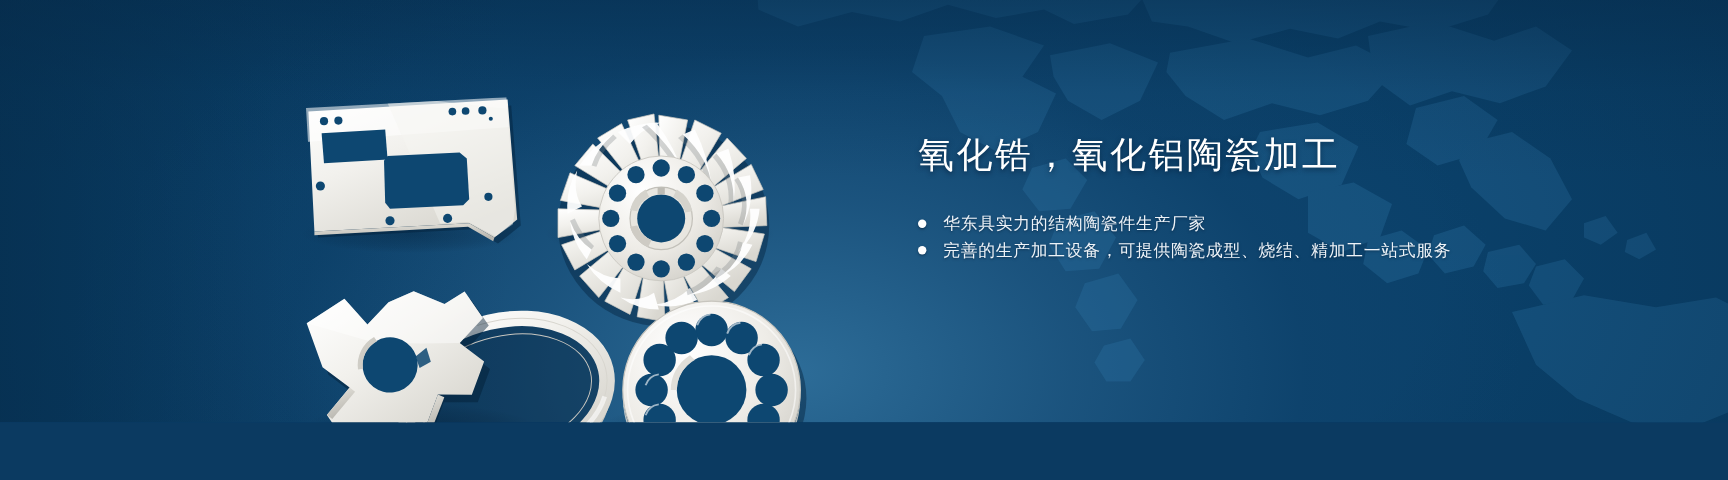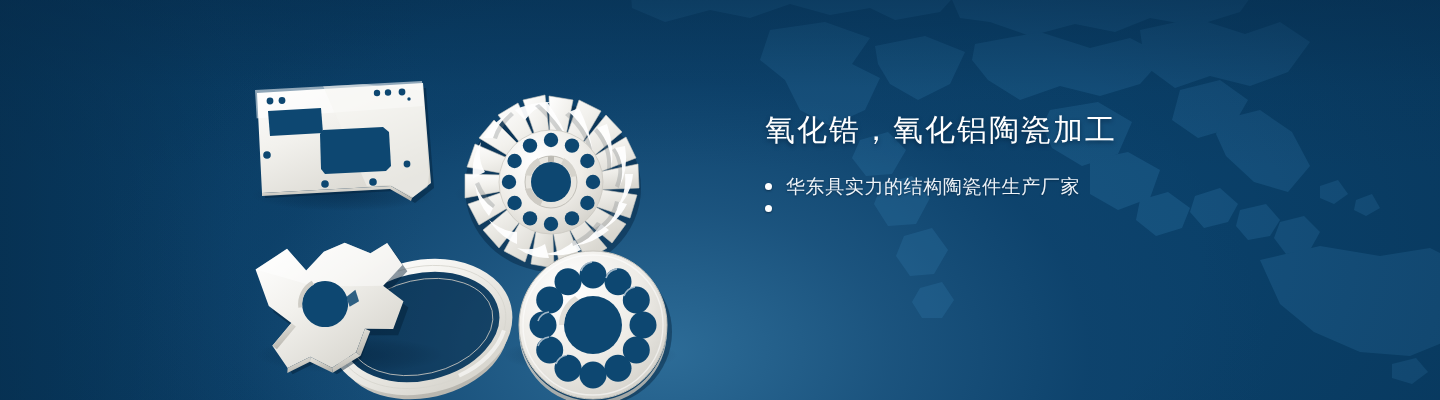--- a/index.html
+++ b/index.html
@@ -7,21 +7,21 @@
     padding: 0;
     background: #0b3a61;
   }
   body {
     font-family: "Liberation Sans", "DejaVu Sans", sans-serif;
   }
 
   #banner {
     position: relative;
     width: 1440px;
-    height: 400px;
+    height: 352px;
     overflow: hidden;
     background: #0a4069;
   }
 
   
   .bg-base {
     position: absolute;
     inset: 0;
     background: #0a4069;
   }
@@ -116,21 +116,21 @@
   .dot {
     width: 7px;
     height: 7px;
     border-radius: 50%;
     background: #ffffff;
     flex: 0 0 auto;
     margin-right: 14px;
     box-shadow: 0 1px 2px rgba(0,20,40,0.5);
   }
   .bullet-text {
-    font-size: 19px;
+    font-size: 14px;
     color: #eef3f8;
     letter-spacing: 0.6px;
     white-space: nowrap;
     text-shadow: 0 1px 2px rgba(0,25,50,0.55);
   }
 </style>
 </head>
 <body>
 
 <div id="banner">
@@ -382,17 +382,18 @@
   <div class="copy">
     <h1 class="headline">氧化锆，氧化铝陶瓷加工</h1>
 
     <ul class="bullets">
       <li class="bullet">
         <span class="dot"></span>
         <span class="bullet-text">华东具实力的结构陶瓷件生产厂家</span>
       </li>
       <li class="bullet">
         <span class="dot"></span>
+        <span class="bullet-text">完善的生产加工设备，可提供陶瓷成型、烧结、精加工一站式服务</span>
       </li>
     </ul>
   </div>
 
 </div>
 
 </body></html>

